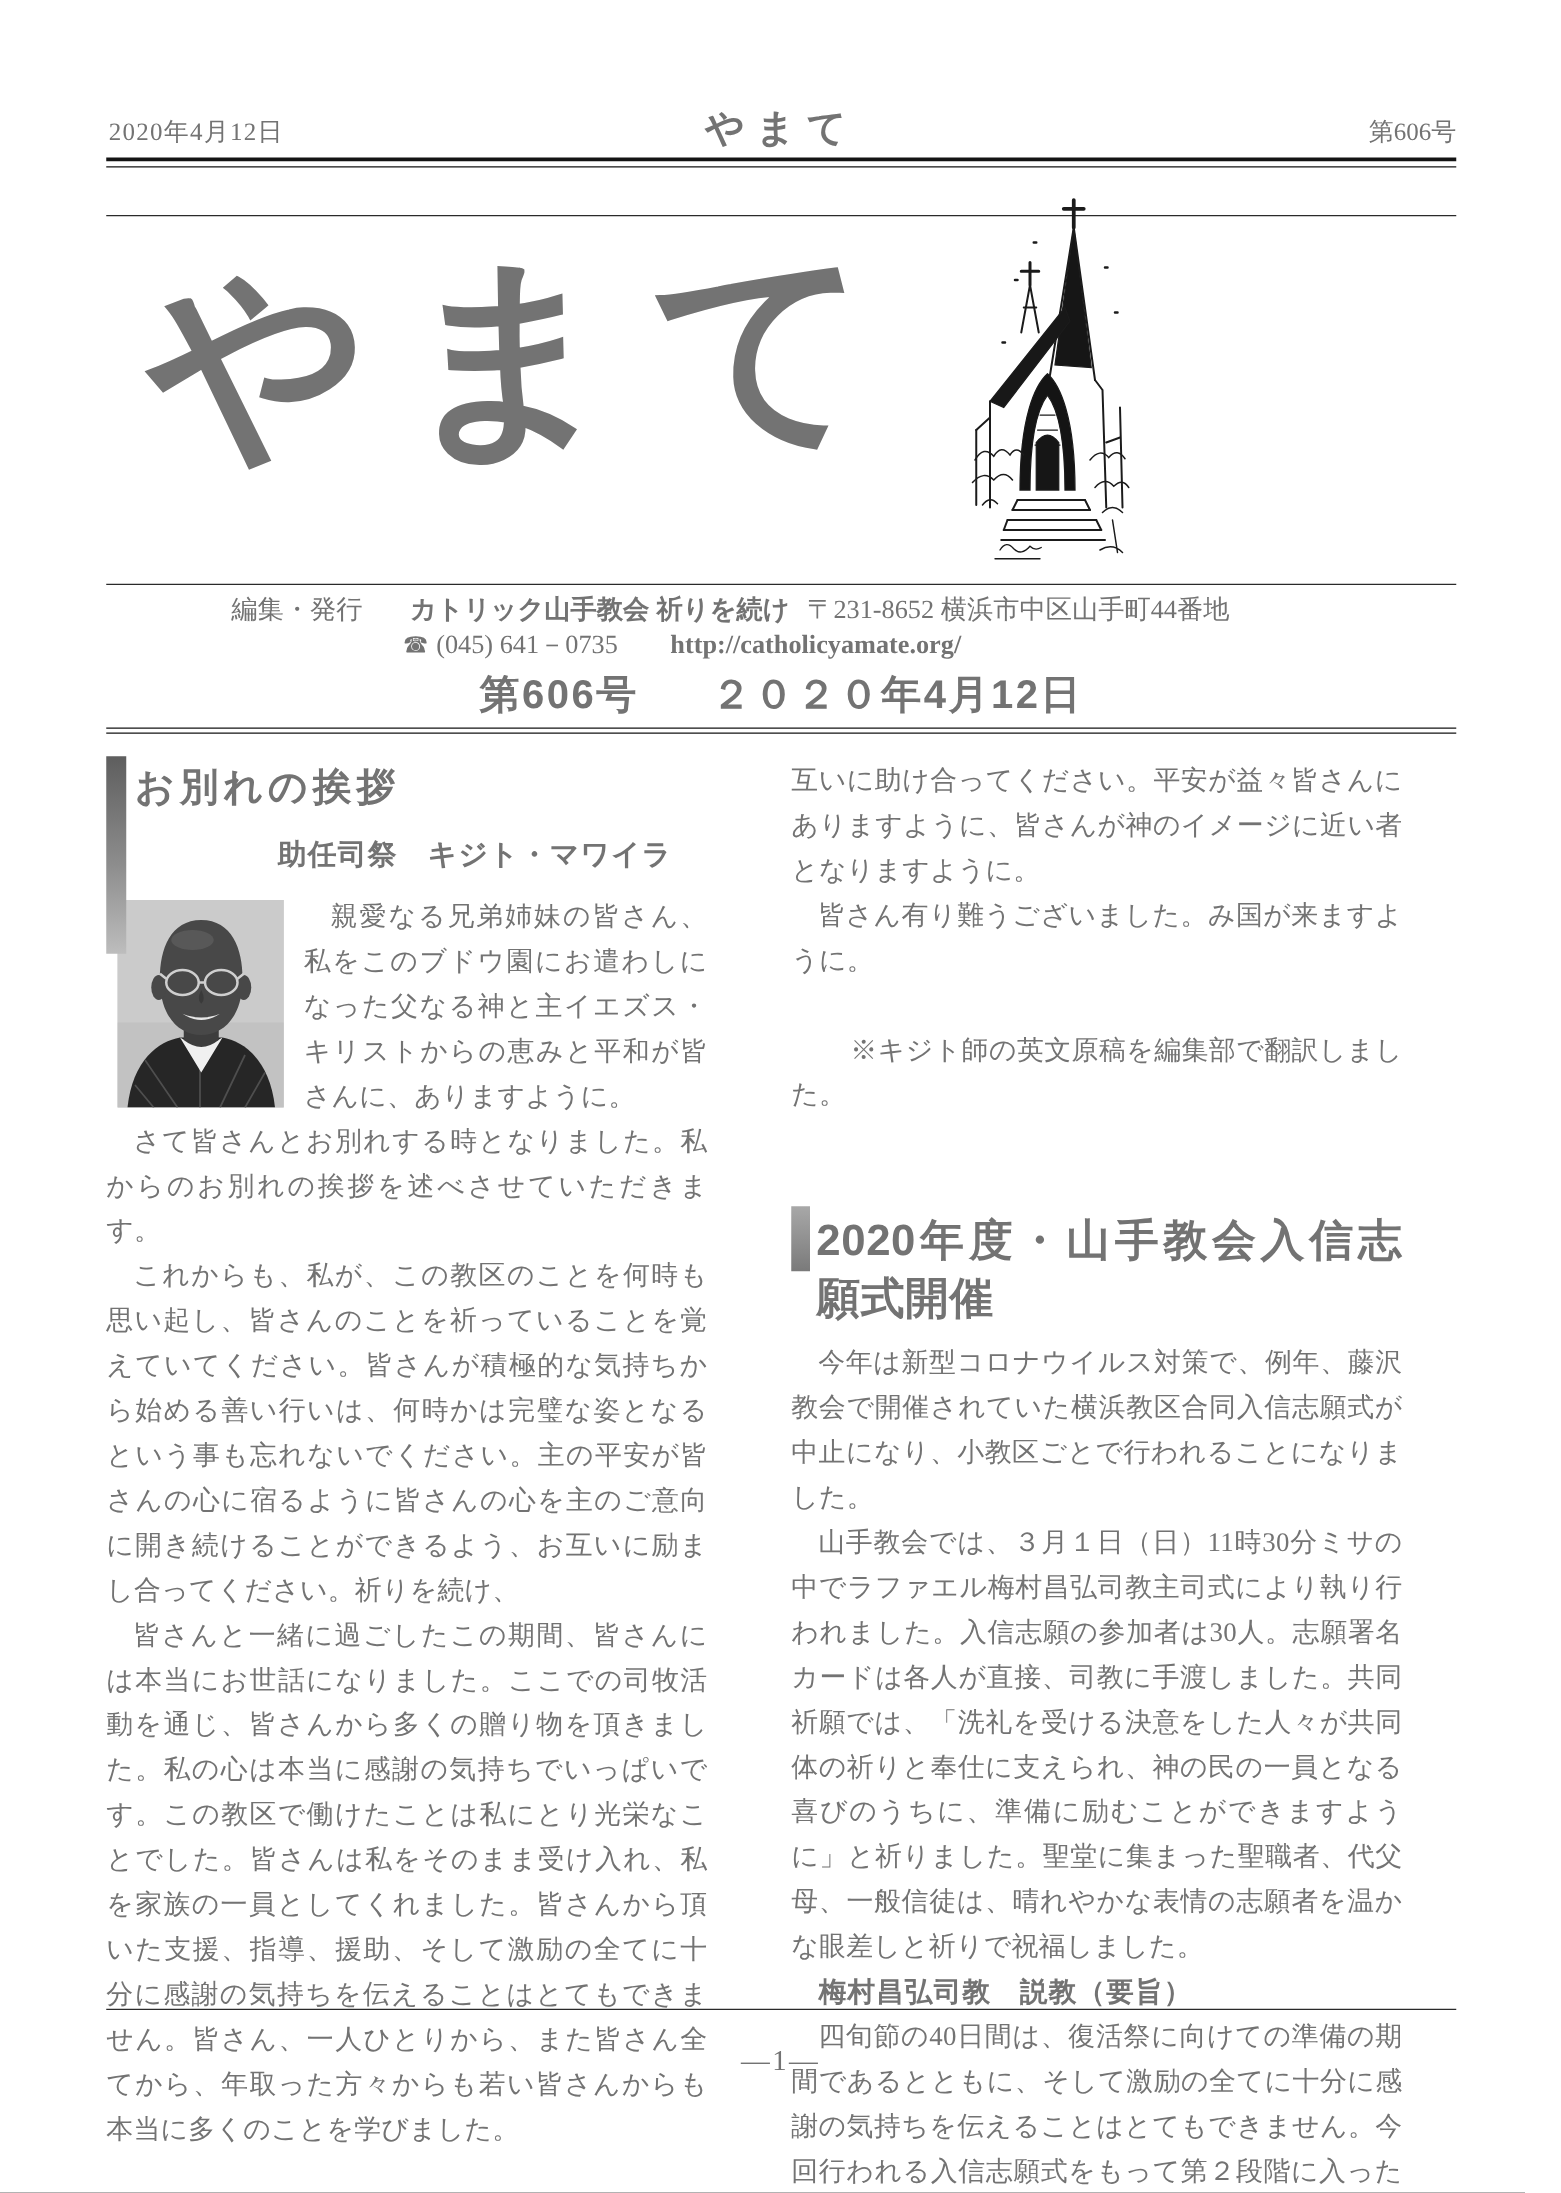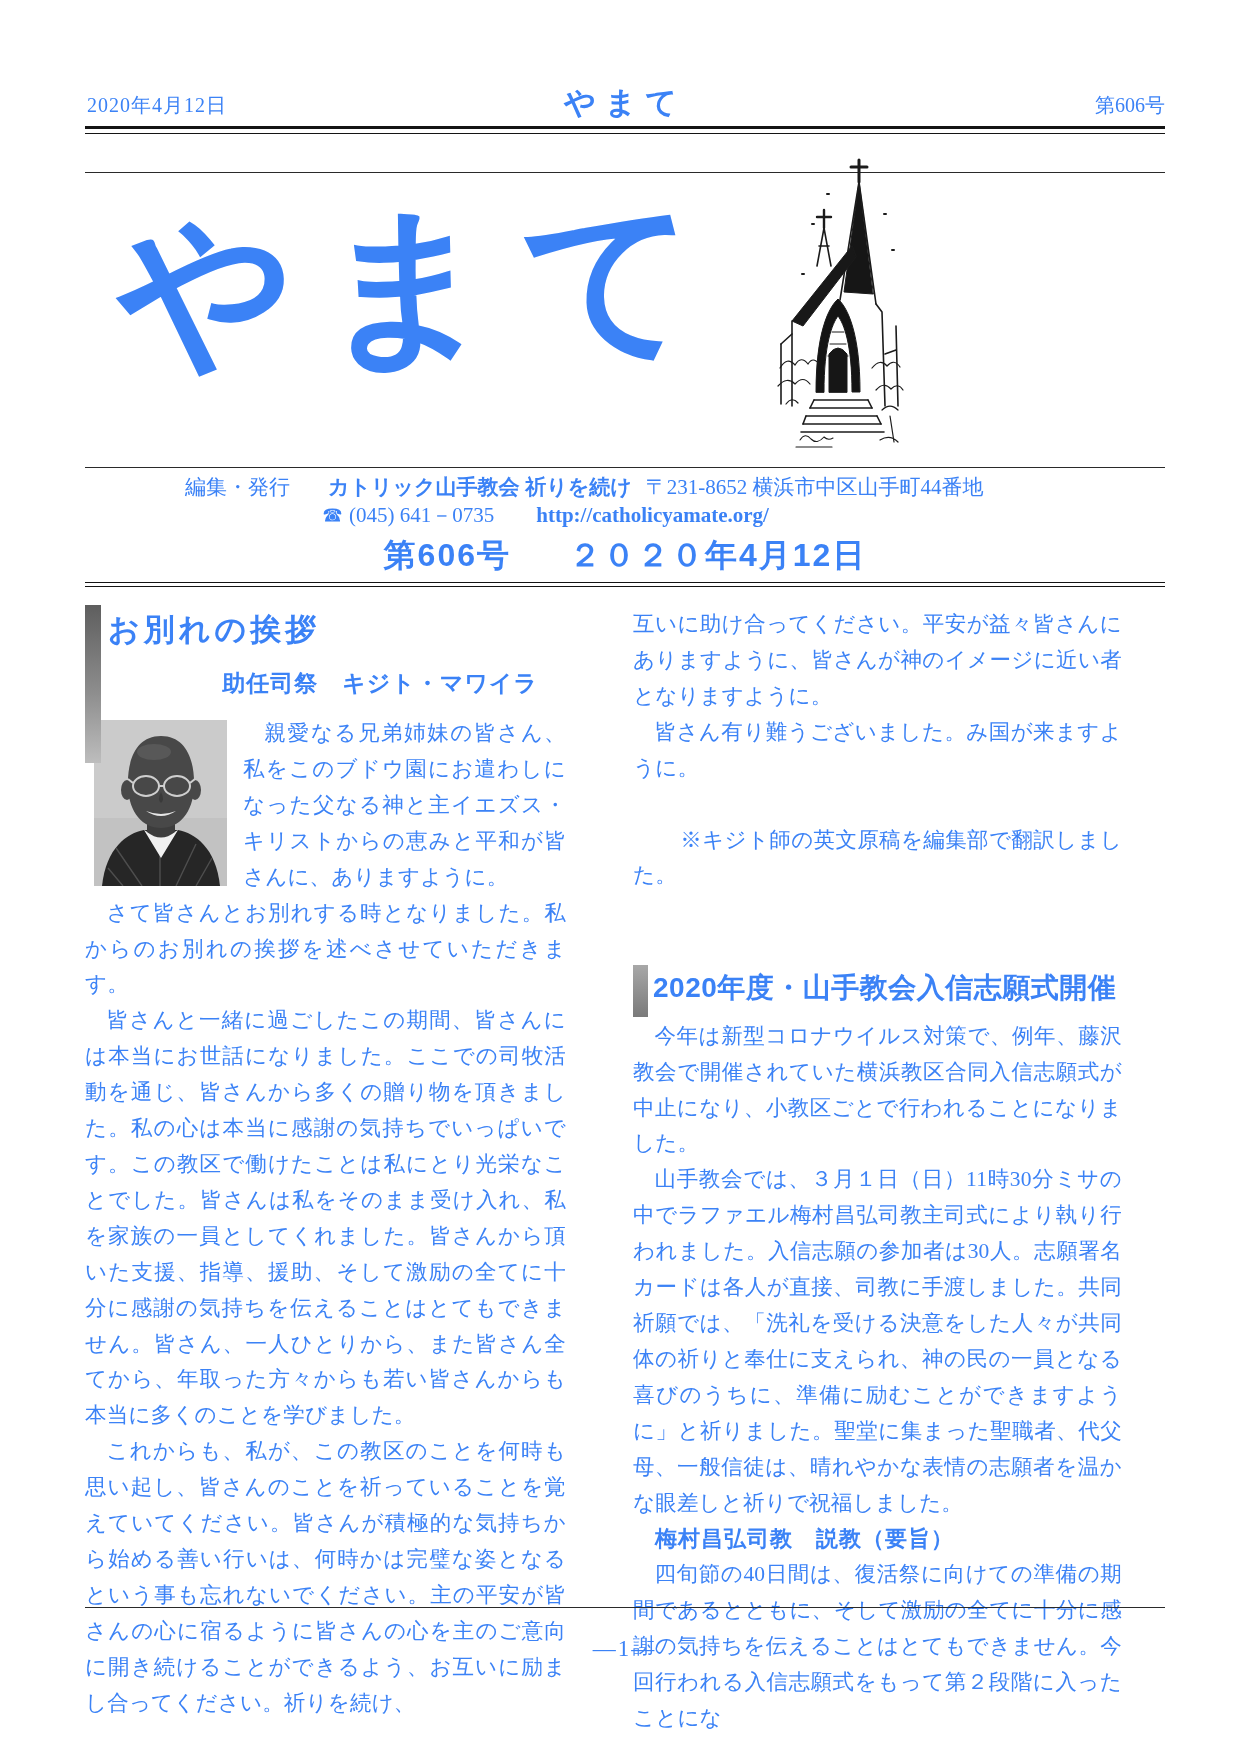--- a/index.html
+++ b/index.html
@@ -1,18 +1,18 @@
 <!DOCTYPE html>
 <html lang="ja"><head>
 <meta charset="utf-8">
 <style>
   html,body{margin:0;padding:0;background:#777;}
   .page{
     position:relative;width:1249px;height:1754px;margin:0 auto;
-    background:#ffffff;color:#3b82f6;overflow:hidden;
+    background:#ffffff;color:#737373;overflow:hidden;
     font-family:"Liberation Serif","DejaVu Serif",serif;
   }
   .sans{font-family:"Liberation Sans","DejaVu Sans",sans-serif;}
 
   
   .pg-header{position:absolute;left:85px;right:84px;top:82px;height:40px;}
   .pg-date{position:absolute;left:2px;top:10px;font-size:20px;letter-spacing:1px;}
   .pg-title{position:absolute;left:50%;transform:translateX(-50%);top:0;
             font-size:31px;font-weight:bold;letter-spacing:9px;}
   .pg-issue{position:absolute;right:0;top:10px;font-size:20px;}
@@ -59,21 +59,21 @@
            font-family:"Liberation Sans","DejaVu Sans",sans-serif;text-align:right;padding-right:28px;}
 
   .photo{float:left;width:133px;height:166px;margin:4px 16px 6px 9px;background:#cbcbcb;}
   .photo svg{display:block;width:100%;height:100%;}
 
   .note-line{margin-top:36px !important;text-indent:2.2em !important;}
 
   .sec-head2{position:relative;padding-left:20px;margin-top:70px;margin-bottom:12px;}
   .sec-bar2{position:absolute;left:0;top:1px;width:15px;height:52px;
            background:linear-gradient(180deg,#a8a8a8 0%,#7a7a7a 100%);}
-  .sec-head2 h2{margin:0;padding-top:6px;font-size:28px;line-height:1.3;
+  .sec-head2 h2{margin:0;padding-top:6px;font-size:35px;line-height:1.3;
            font-family:"Liberation Sans","DejaVu Sans",sans-serif;font-weight:bold;letter-spacing:.5px;}
   .subhead{margin:35px 0 0;font-size:22px;font-weight:bold;letter-spacing:1px;
            font-family:"Liberation Sans","DejaVu Sans",sans-serif;text-indent:0;}
 
   
   .foot-rule{position:absolute;left:85px;right:84px;top:1607px;border-top:1.5px solid #2a2a2a;}
   .foot-page{position:absolute;left:0;right:0;top:1636px;text-align:center;
            font-size:23px;letter-spacing:2px;}
 </style>
 </head>
@@ -166,22 +166,22 @@
           <ellipse cx="52" cy="66" rx="13" ry="10"></ellipse>
           <ellipse cx="83" cy="66" rx="13" ry="10"></ellipse>
           <path d="M65,66 L70,66 M39,63 L34,59 M96,63 L101,59"></path>
         </g>
         <path d="M67,72 Q63,80 67,83 Q71,80 67,72" fill="#3a3a3a"></path>
         <path d="M52,91 Q67,101 82,91 Q67,97 52,91 Z" fill="#e6e6e6"></path>
       </svg>
     </div>
     <p>親愛なる兄弟姉妹の皆さん、私をこのブドウ園にお遣わしになった父なる神と主イエズス・キリストからの恵みと平和が皆さんに、ありますように。</p>
     <p>さて皆さんとお別れする時となりました。私からのお別れの挨拶を述べさせていただきます。</p>
+    <p>これからも、私が、この教区のことを何時も思い起し、皆さんのことを祈っていることを覚えていてください。皆さんが積極的な気持ちから始める善い行いは、何時かは完璧な姿となるという事も忘れないでください。主の平安が皆さんの心に宿るように皆さんの心を主のご意向に開き続けることができるよう、お互いに励まし合ってください。祈りを続け、</p>
     <p>皆さんと一緒に過ごしたこの期間、皆さんには本当にお世話になりました。ここでの司牧活動を通じ、皆さんから多くの贈り物を頂きました。私の心は本当に感謝の気持ちでいっぱいです。この教区で働けたことは私にとり光栄なことでした。皆さんは私をそのまま受け入れ、私を家族の一員としてくれました。皆さんから頂いた支援、指導、援助、そして激励の全てに十分に感謝の気持ちを伝えることはとてもできません。皆さん、一人ひとりから、また皆さん全てから、年取った方々からも若い皆さんからも本当に多くのことを学びました。</p>
-    <p>これからも、私が、この教区のことを何時も思い起し、皆さんのことを祈っていることを覚えていてください。皆さんが積極的な気持ちから始める善い行いは、何時かは完璧な姿となるという事も忘れないでください。主の平安が皆さんの心に宿るように皆さんの心を主のご意向に開き続けることができるよう、お互いに励まし合ってください。祈りを続け、</p>
   </div>
 
   <div class="col col-right">
     <p class="noindent">互いに助け合ってください。平安が益々皆さんにありますように、皆さんが神のイメージに近い者となりますように。</p>
     <p>皆さん有り難うございました。み国が来ますように。</p>
     <p class="note-line">※キジト師の英文原稿を編集部で翻訳しました。</p>
 
     <div class="sec-head2">
       <div class="sec-bar2"></div>
       <h2>2020年度・山手教会入信志願式開催</h2>

